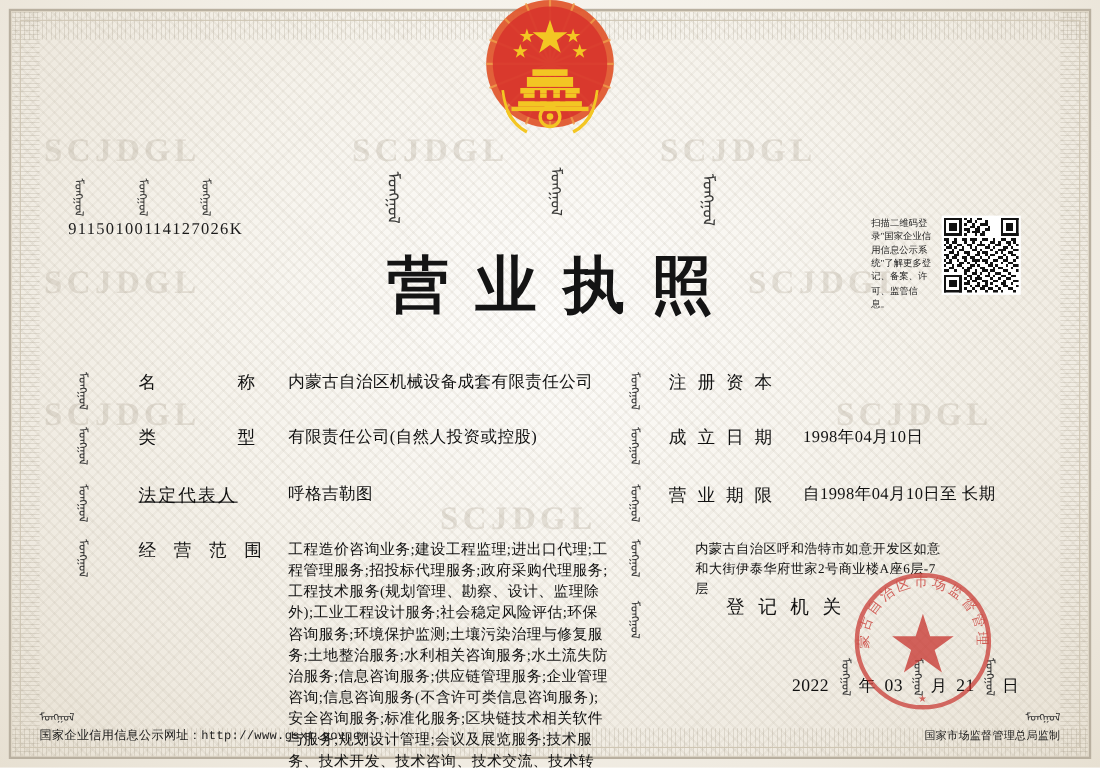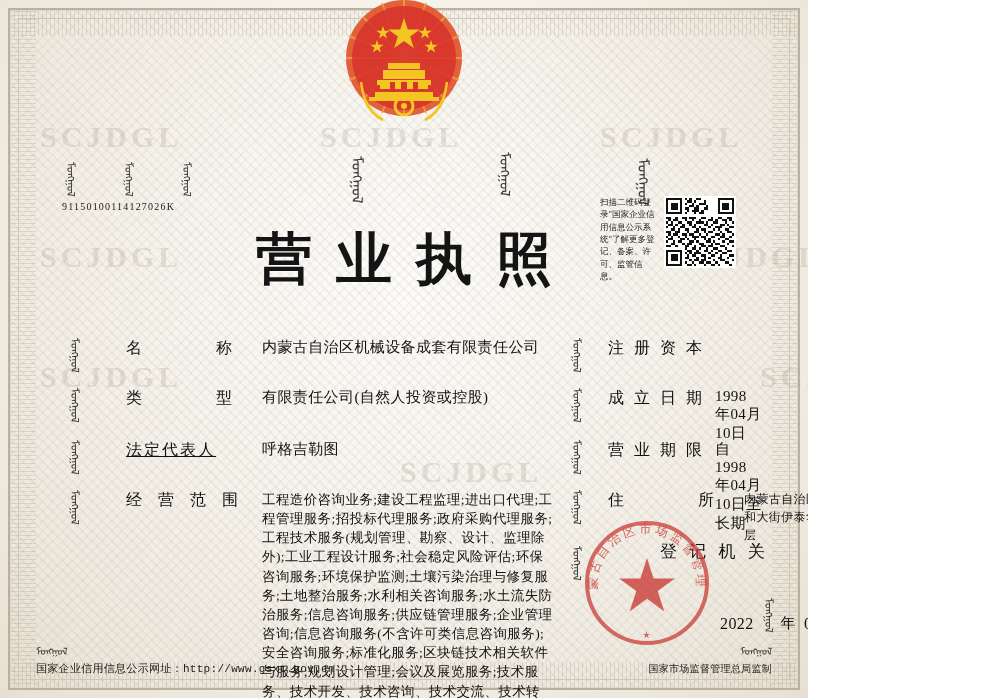--- a/index.html
+++ b/index.html
@@ -8,21 +8,21 @@
     background: #ffffff;
   }
   body {
     width: 1000px;
     height: 698px;
     font-family: "Liberation Sans", sans-serif;
     overflow: hidden;
   }
   #license {
     position: relative;
-    width: 808px;
+    width: 1000px;
     height: 698px;
     background:
       radial-gradient(ellipse at 50% 40%, #fdfcfa 0%, #f6f3ec 45%, #efeae0 75%, #e7e0d2 100%);
     overflow: hidden;
   }
   
   .border-outer {
     position: absolute;
     left: 8px; top: 8px; right: 8px; bottom: 8px;
     border: 2px solid #b9b0a0;
@@ -93,21 +93,21 @@
   .code-block { position: absolute; left: 62px; top: 192px; }
   .code-label {
     font-family: "Liberation Serif", serif;
     font-size: 16px;
     color: #1a1a1a;
     letter-spacing: 3px;
   }
   .code-value {
     margin-top: 9px;
     font-family: "Liberation Serif", serif;
-    font-size: 10px;
+    font-size: 15px;
     color: #1a1a1a;
     letter-spacing: 1.2px;
   }
 
   
   .title {
     position: absolute;
     left: 0; right: 0;
     top: 222px;
     text-align: center;
@@ -538,21 +538,20 @@
     </div>
 
     <div class="mong-mark" style="left:508px; top:110px;">ᠮᠣᠩᠭᠣᠯ</div>
     <div class="row" style="left:548px; top:110px;">
       <div class="lbl" style="width:112px; letter-spacing:3px;">营 业 期 限</div>
       <div class="val" style="margin-left:10px;">自1998年04月10日至 长期</div>
     </div>
 
     <div class="mong-mark" style="left:508px; top:160px;">ᠮᠣᠩᠭᠣᠯ</div>
     <div class="row" style="left:548px; top:160px; width:360px;">
-      <div class="lbl wide" style="width:112px;">住　　所</div>
       <div class="val" style="margin-left:24px; width:230px; font-size:12px; line-height:1.5;">内蒙古自治区呼和浩特市如意开发区如意和大街伊泰华府世家2号商业楼A座6层-7层</div>
     </div>
 
     <div class="mong-mark" style="left:508px; top:216px;">ᠮᠣᠩᠭᠣᠯ</div>
     <div class="row" style="left:600px; top:210px;">
       <div class="lbl" style="letter-spacing:4px; font-size:17px;">登 记 机 关</div>
     </div>
 
     <div class="row" style="left:660px; top:268px; align-items:flex-end;">
       <span class="val" style="font-size:16px;">2022</span>

